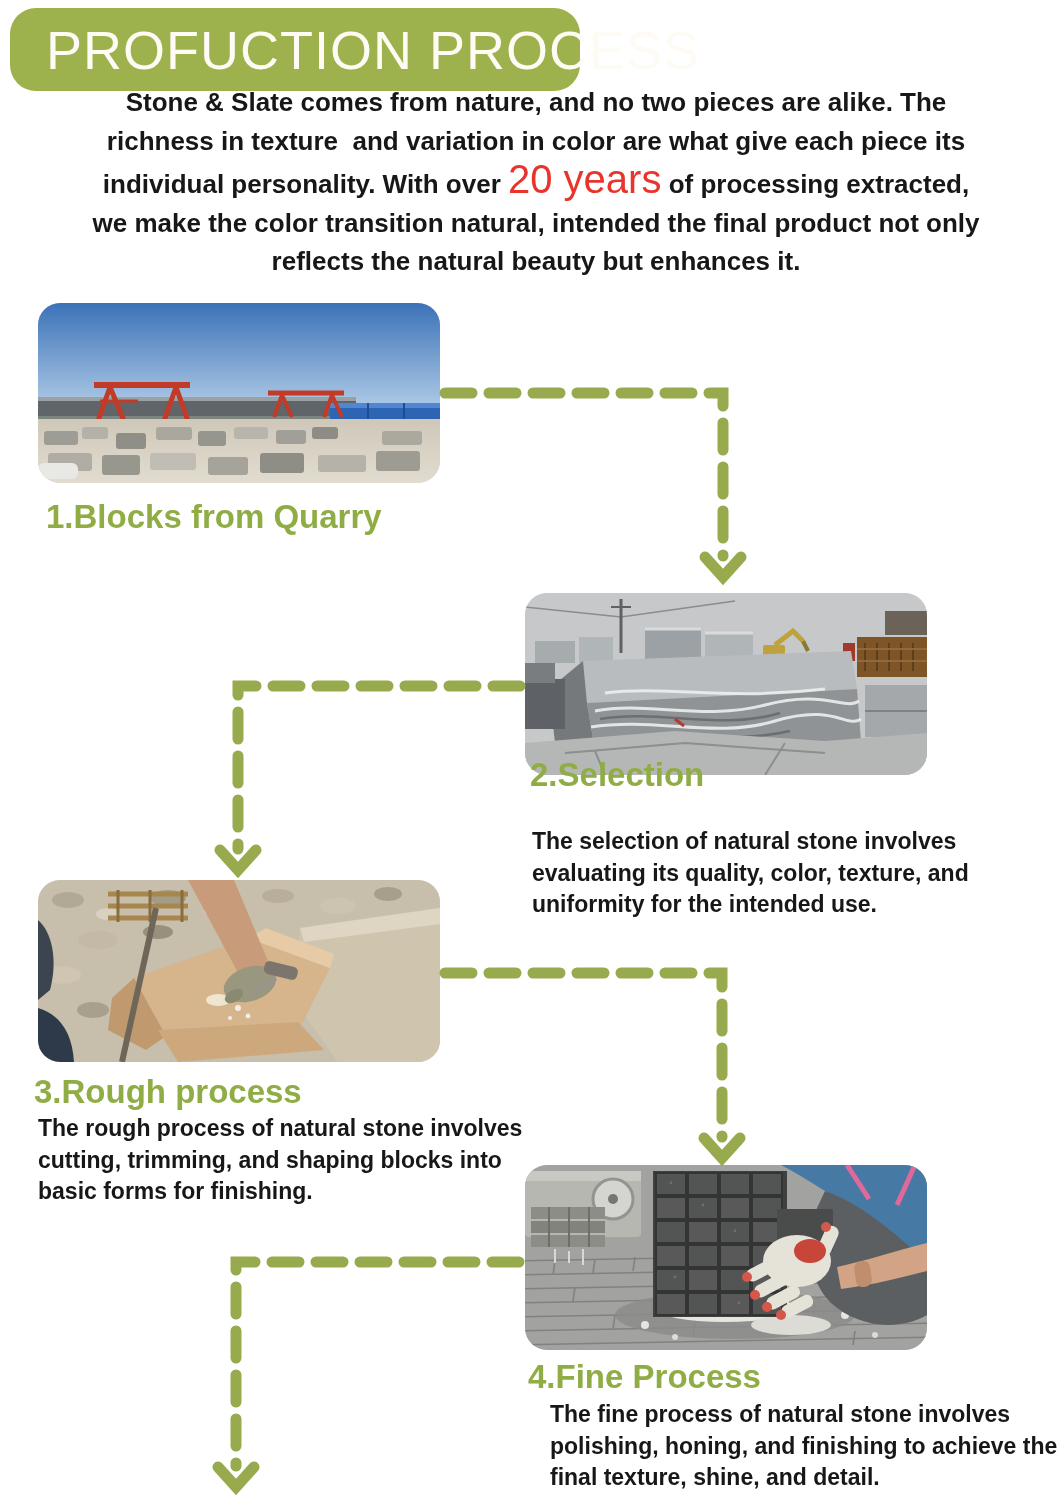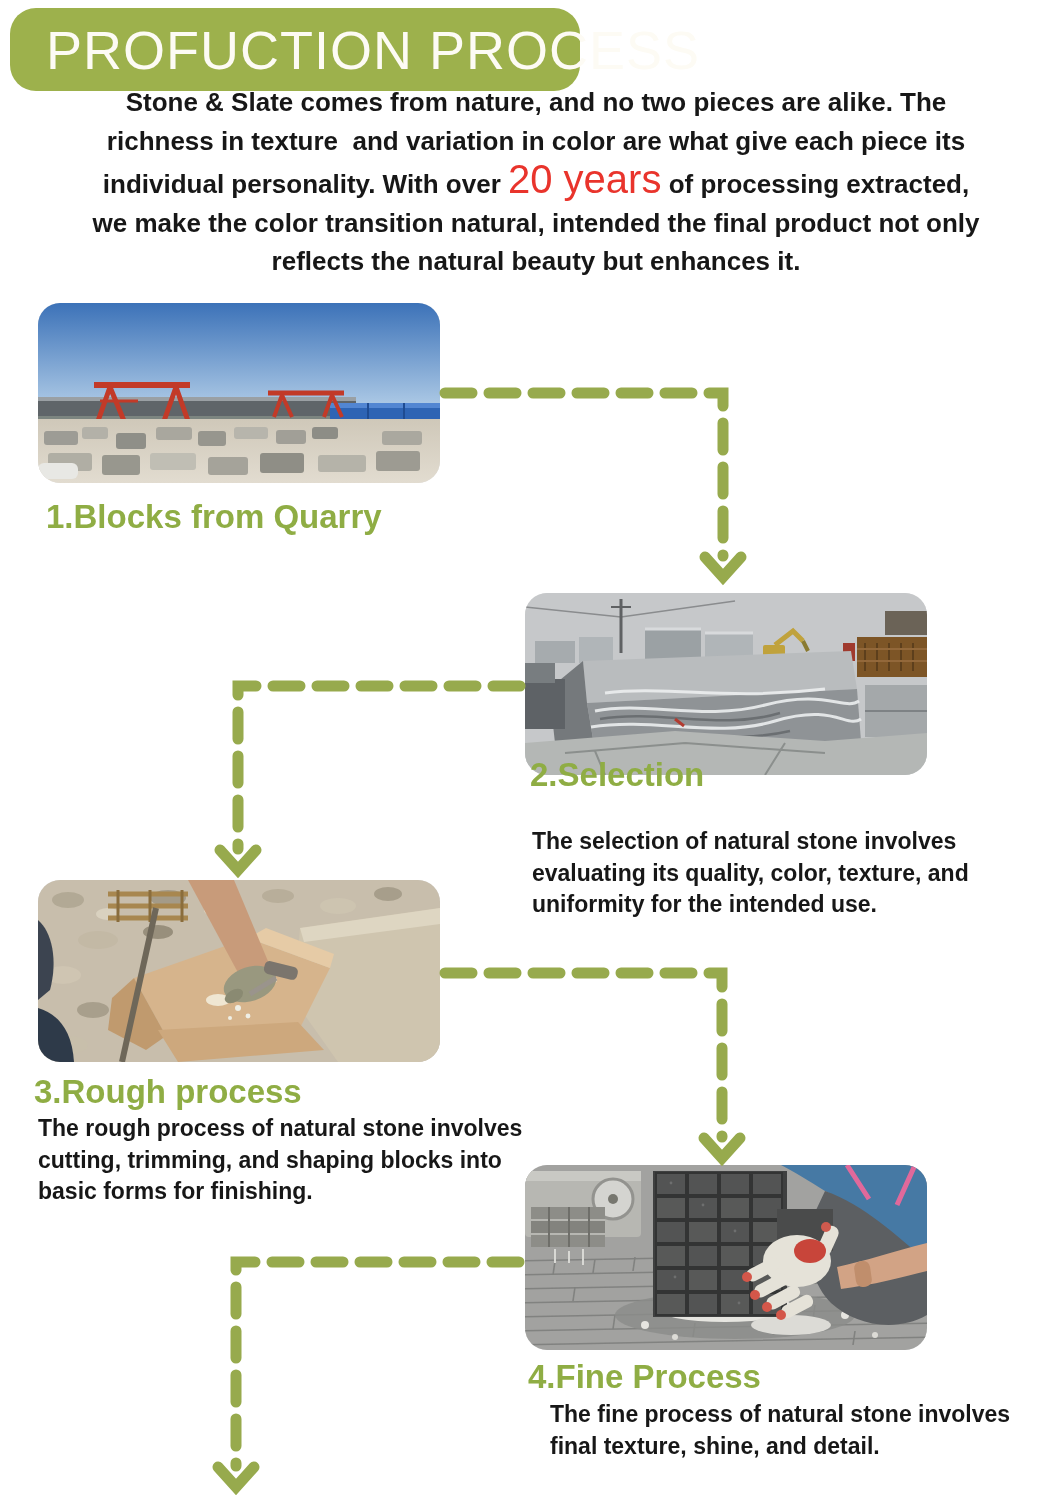--- a/index.html
+++ b/index.html
@@ -329,20 +329,21 @@
         <circle cx="230" cy="130" r="5" fill="#d4574a"></circle>
         <circle cx="242" cy="142" r="5" fill="#d4574a"></circle>
         <circle cx="256" cy="150" r="5" fill="#d4574a"></circle>
       </g>
     </svg>
   </div>
 
   <div class="abs step-title" style="left:528px; top:1358px;">4.Fine Process</div>
   <div class="abs step-desc" style="left:530px; top:1399px;margin-left:20px;">
     <div class="desc-line">The fine process of natural stone involves</div>
+    <div class="desc-line">polishing, honing, and finishing to achieve the</div>
     <div class="desc-line">final texture, shine, and detail.</div>
   </div>
 
   <svg class="abs arrows" width="1060" height="1499" viewBox="0 0 1060 1499" fill="none">
     <g stroke-width="11" stroke-linecap="round" fill="none">
       <path stroke-dasharray="27 17" d="M445 393 H723 V556"></path>
       <path d="M705 557 L723 577 L741 557"></path>
       <path stroke-dasharray="27 17" d="M520 686 H238 V849"></path>
       <path d="M220 850 L238 870 L256 850"></path>
       <path stroke-dasharray="27 17" d="M445 973 H722 V1137"></path>

